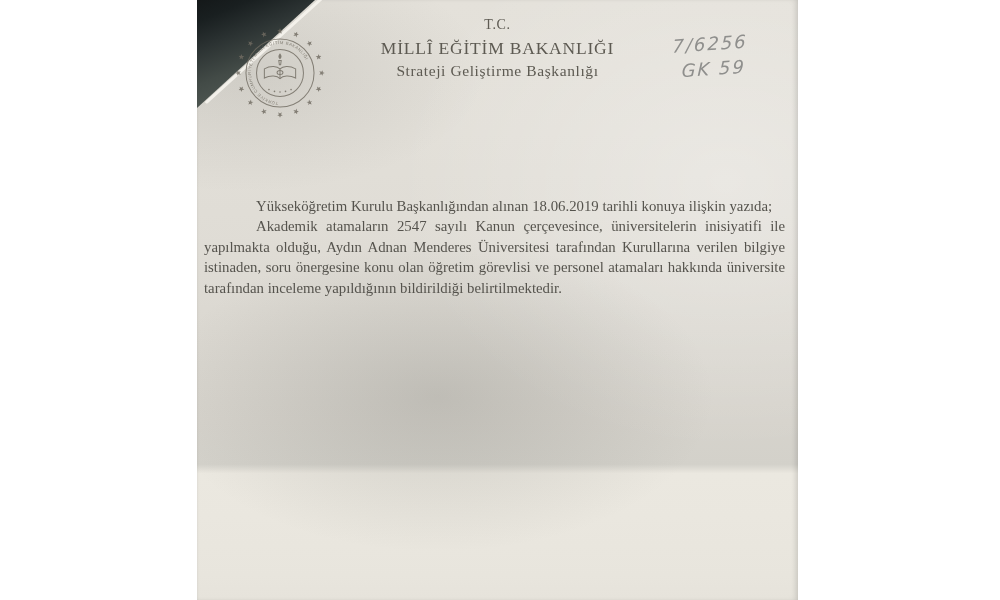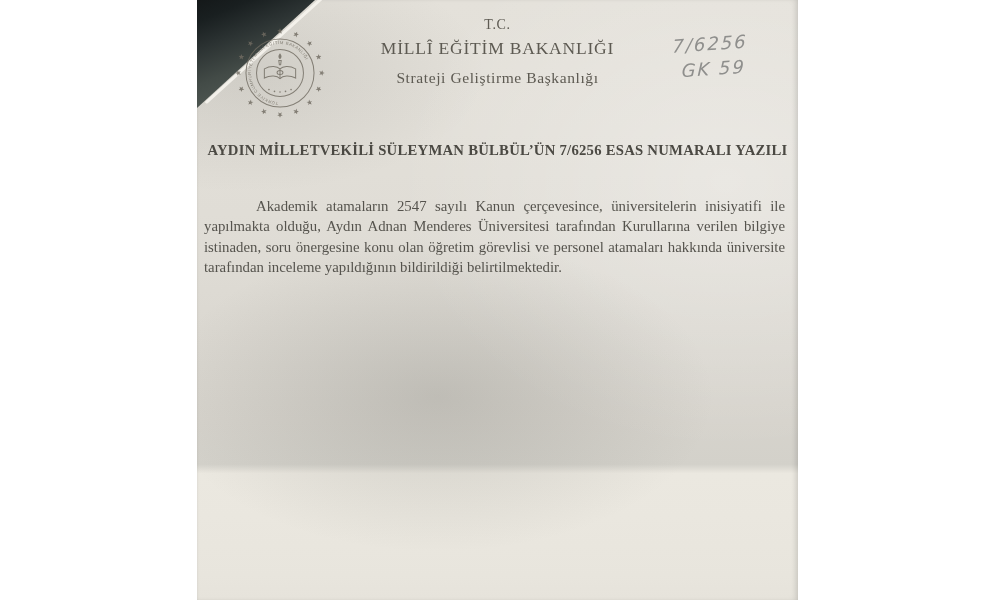--- a/index.html
+++ b/index.html
@@ -58,21 +58,21 @@
   }
   .header-block {
     position: absolute;
     left: 0; right: 0; top: 16px;
     text-align: center;
     color: #5d5a52;
     letter-spacing: 0.6px;
   }
   .hdr-tc { font-size: 14px; line-height: 18px; }
   .hdr-ministry { font-size: 17.5px; line-height: 23px; margin-top: 3px; letter-spacing: 0.8px; }
-  .hdr-dept { font-size: 15.5px; line-height: 20px; margin-top: 8px; font-family: Liberation Serif, serif; }
+  .hdr-dept { font-size: 15.5px; line-height: 20px; margin-top: 1px; font-family: Liberation Serif, serif; }
   
   .handnote {
     position: absolute;
     right: 16px; top: 30px;
     width: 110px;
     text-align: left;
     font-family: "DejaVu Sans", sans-serif;
     font-style: italic;
     color: #8f8f8d;
     font-size: 18px;
@@ -170,21 +170,21 @@
       <div class="hdr-ministry">MİLLÎ EĞİTİM BAKANLIĞI</div>
       <div class="hdr-dept">Strateji Geliştirme Başkanlığı</div>
     </div>
 
     <div class="handnote">
       <div class="line1">7/6256</div>
       <div class="line2">GK 59</div>
     </div>
 
     <div class="doc-title">
-      <div>AYDIN MİLLETVEKİLİ SÜLEYMAN BÜLBÜL’ÜN 7/6256 ESAS NUMARALI YAZILI</div>
     </div>
 
     <div class="body-text">
+      <p>Yükseköğretim Kurulu Başkanlığından alınan 18.06.2019 tarihli konuya ilişkin yazıda;</p>
       <p>Akademik atamaların 2547 sayılı Kanun çerçevesince, üniversitelerin inisiyatifi ile yapılmakta olduğu, Aydın Adnan Menderes Üniversitesi tarafından Kurullarına verilen bilgiye istinaden, soru önergesine konu olan öğretim görevlisi ve personel atamaları hakkında üniversite tarafından inceleme yapıldığının bildirildiği belirtilmektedir.</p>
     </div>
 
   </div>
 </div>
 
 </body></html>

